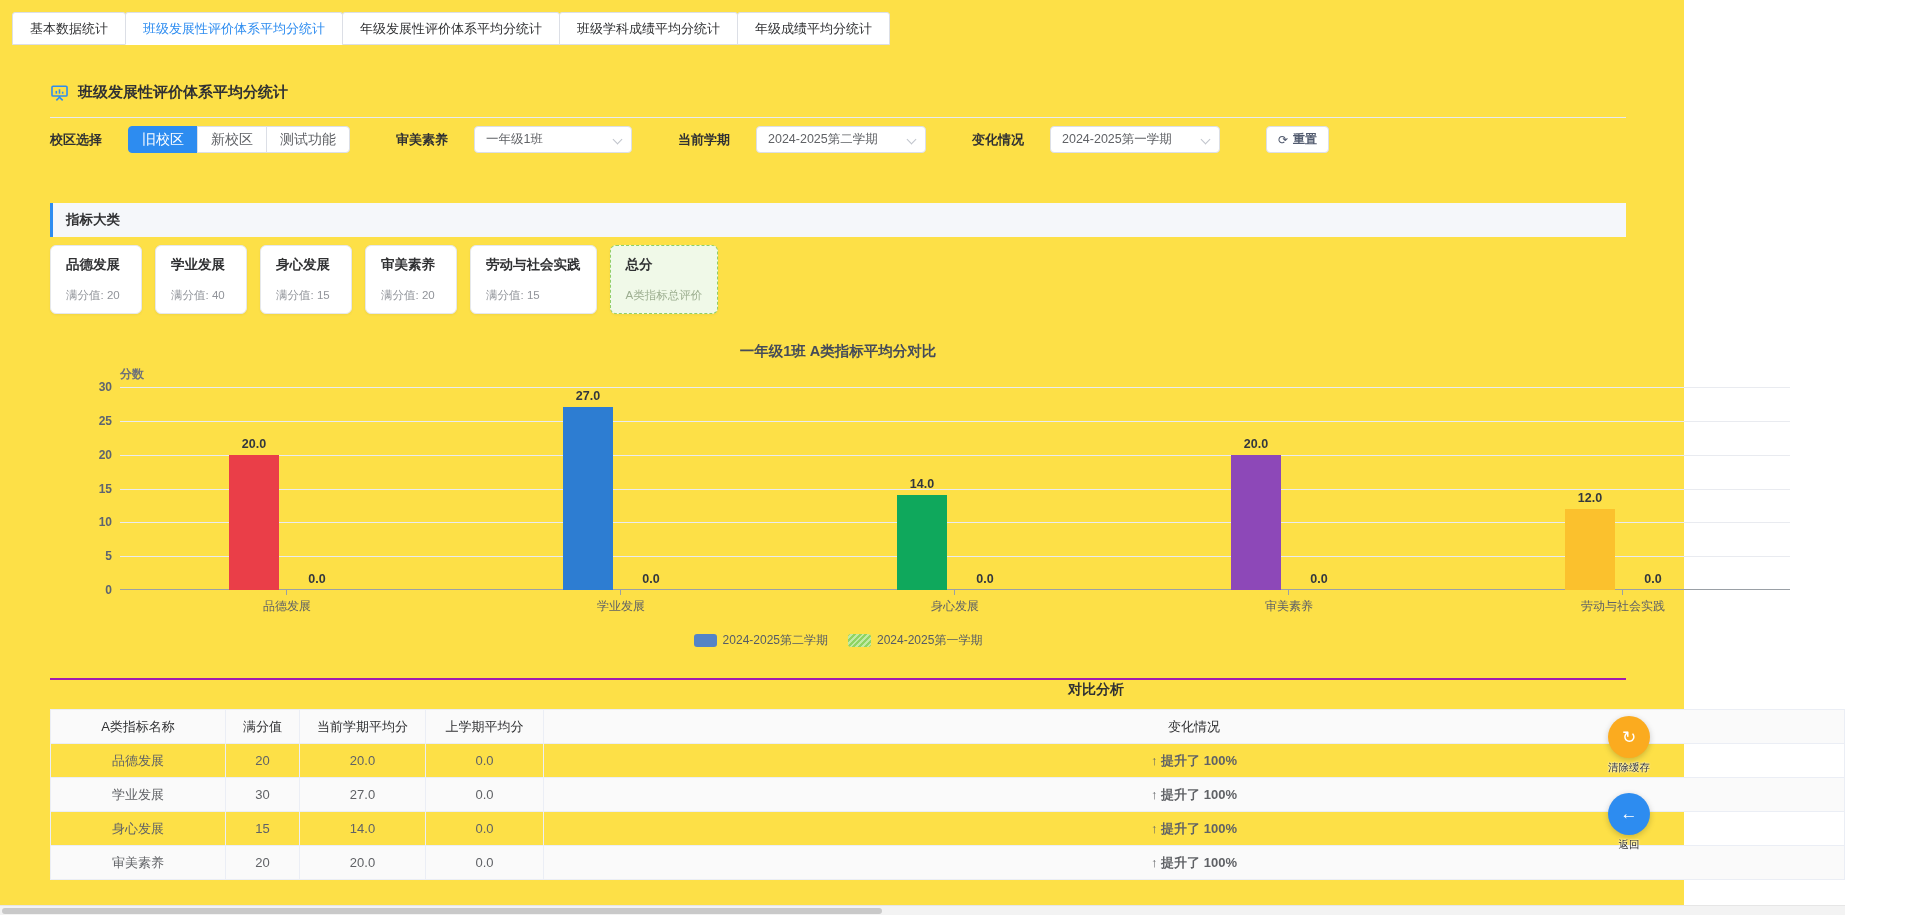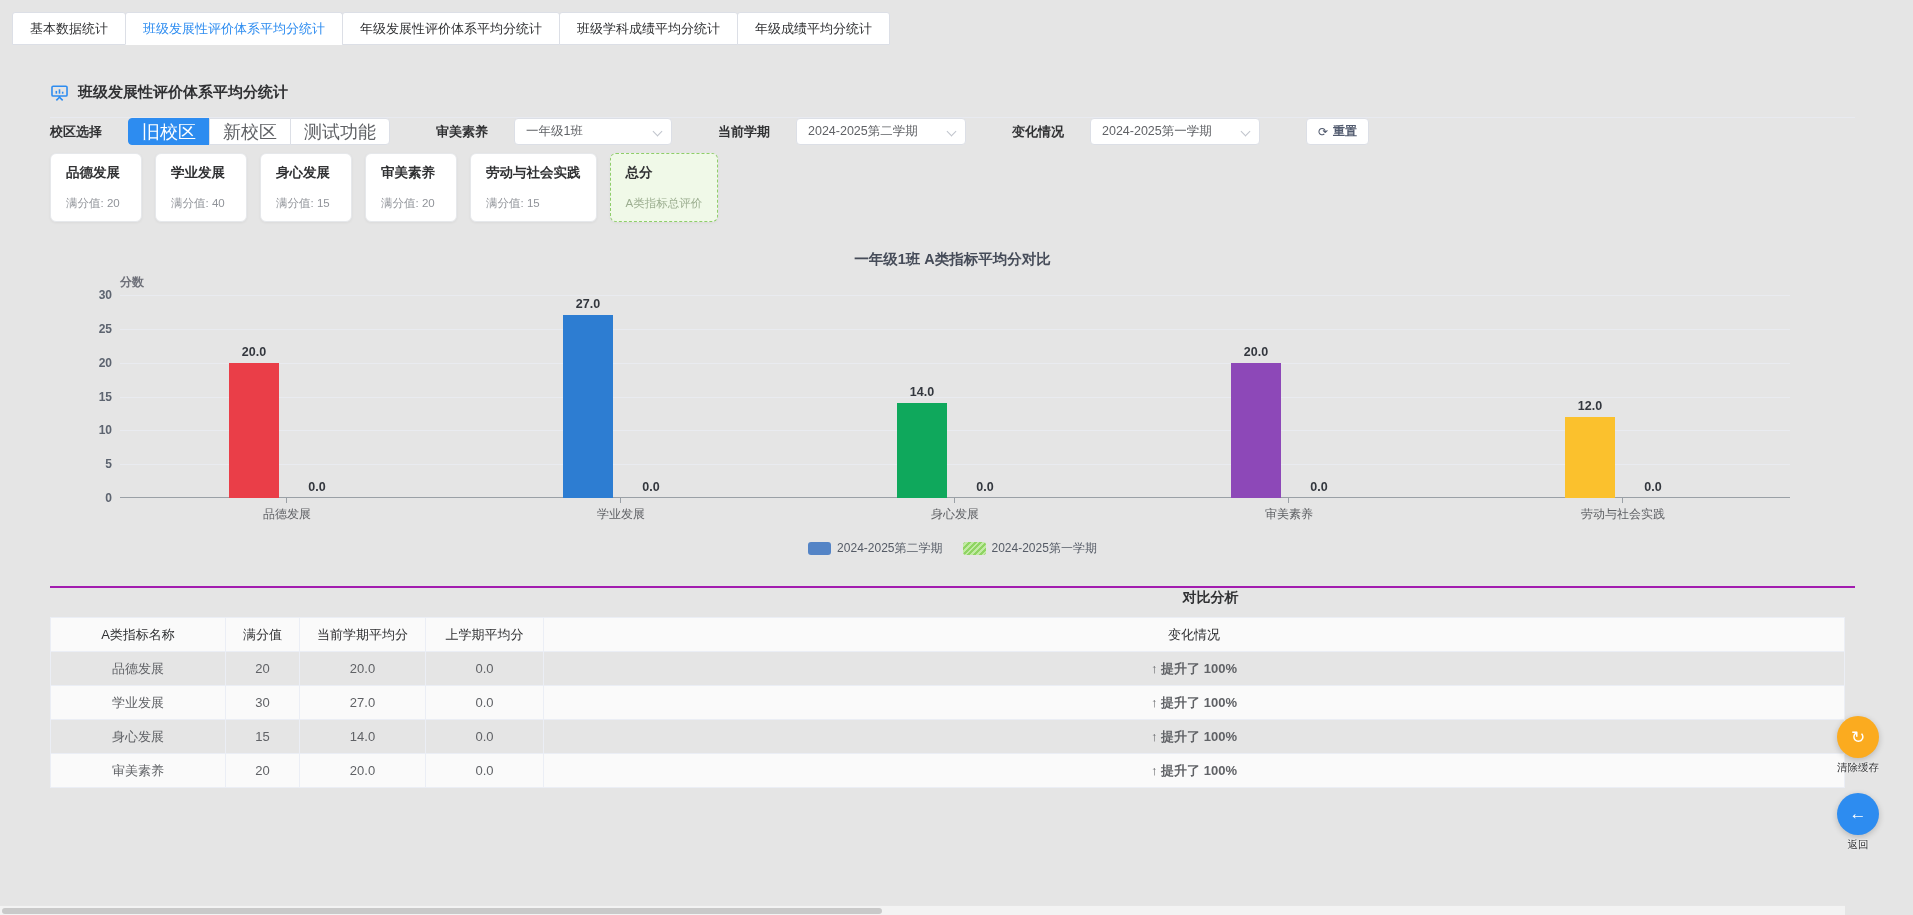--- a/index.html
+++ b/index.html
@@ -1,39 +1,39 @@
 <!DOCTYPE html>
 <html><head>
 <meta charset="utf-8">
 <style>
   * { box-sizing: border-box; margin: 0; padding: 0; }
   html,body { width:1913px; height:915px; overflow:hidden; background:#fff;
     font-family:"Liberation Sans","DejaVu Sans",sans-serif; color:#303133; }
-  .page { position:relative; width:1913px; height:915px; background:#e5e5e5; }
+  .page { position:relative; width:1684px; height:915px; background:#fde047; }
 
   
   .tabbar { display:flex; padding:12px 0 0 12px; }
   .tab { height:33px; display:flex; align-items:center; padding:0 17px;
     border:1px solid #dcdfe6; background:#fff; font-size:13px; color:#303133;
     cursor:pointer; margin-left:-1px; border-radius:3px 3px 0 0; white-space:nowrap; }
   .tab:first-child { margin-left:0; }
   .tab.active { color:#2d8cf0; border-bottom-color:#fff; }
 
   
   .content { padding:0 58px 0 50px; }
   .page-title-row { display:flex; align-items:center; gap:9px; margin-top:38px; }
   .page-title-row h1 { font-size:15px; font-weight:bold; color:#303133; }
   .title-divider { border-bottom:1px solid #e8eaf0; margin-top:15px; }
 
   
-  .filters { display:flex; align-items:center; margin-top:0; height:27px; }
+  .filters { display:flex; align-items:center; margin-top:8px; height:27px; }
   .flabel { font-size:13px; font-weight:bold; color:#303133; margin-right:26px; white-space:nowrap; }
   .radio-group { display:flex; margin-right:46px; }
   .radio-btn { height:27px; display:flex; align-items:center; padding:0 13px;
-    border:1px solid #dcdfe6; margin-left:-1px; font-size:18px; color:#606266;
+    border:1px solid #dcdfe6; margin-left:-1px; font-size:14px; color:#606266;
     background:#fff; cursor:pointer; white-space:nowrap; }
   .radio-btn:first-child { border-radius:4px 0 0 4px; margin-left:0; }
   .radio-btn:last-child { border-radius:0 4px 4px 0; }
   .radio-btn.active { background:#2d8cf0; border-color:#2d8cf0; color:#fff; }
   .select { position:relative; height:27px; border:1px solid #dcdfe6; border-radius:4px;
     display:flex; align-items:center; padding:0 24px 0 11px; font-size:12.5px;
     color:#606266; background:#fff; margin-right:46px; cursor:pointer; }
   .select.w158 { width:158px; } .select.w170 { width:170px; }
   .chev { position:absolute; right:10px; top:9px; width:7px; height:7px;
     border-right:1.4px solid #c0c4cc; border-bottom:1.4px solid #c0c4cc;
@@ -156,20 +156,23 @@
       <span class="select w170">
         <span>2024-2025第一学期</span>
         <i class="chev"></i>
       </span>
       <button class="reset-btn">
         <span class="ricon">⟳</span>
         <span>重置</span>
       </button>
     </div>
 
+    <div class="section-bar">
+      <span>指标大类</span>
+    </div>
     <div class="cards" id="cards">
         <div class="card">
           <div class="c-name">品德发展</div>
           <div class="c-sub">满分值: 20</div>
         </div>
         <div class="card">
           <div class="c-name">学业发展</div>
           <div class="c-sub">满分值: 40</div>
         </div>
         <div class="card">

